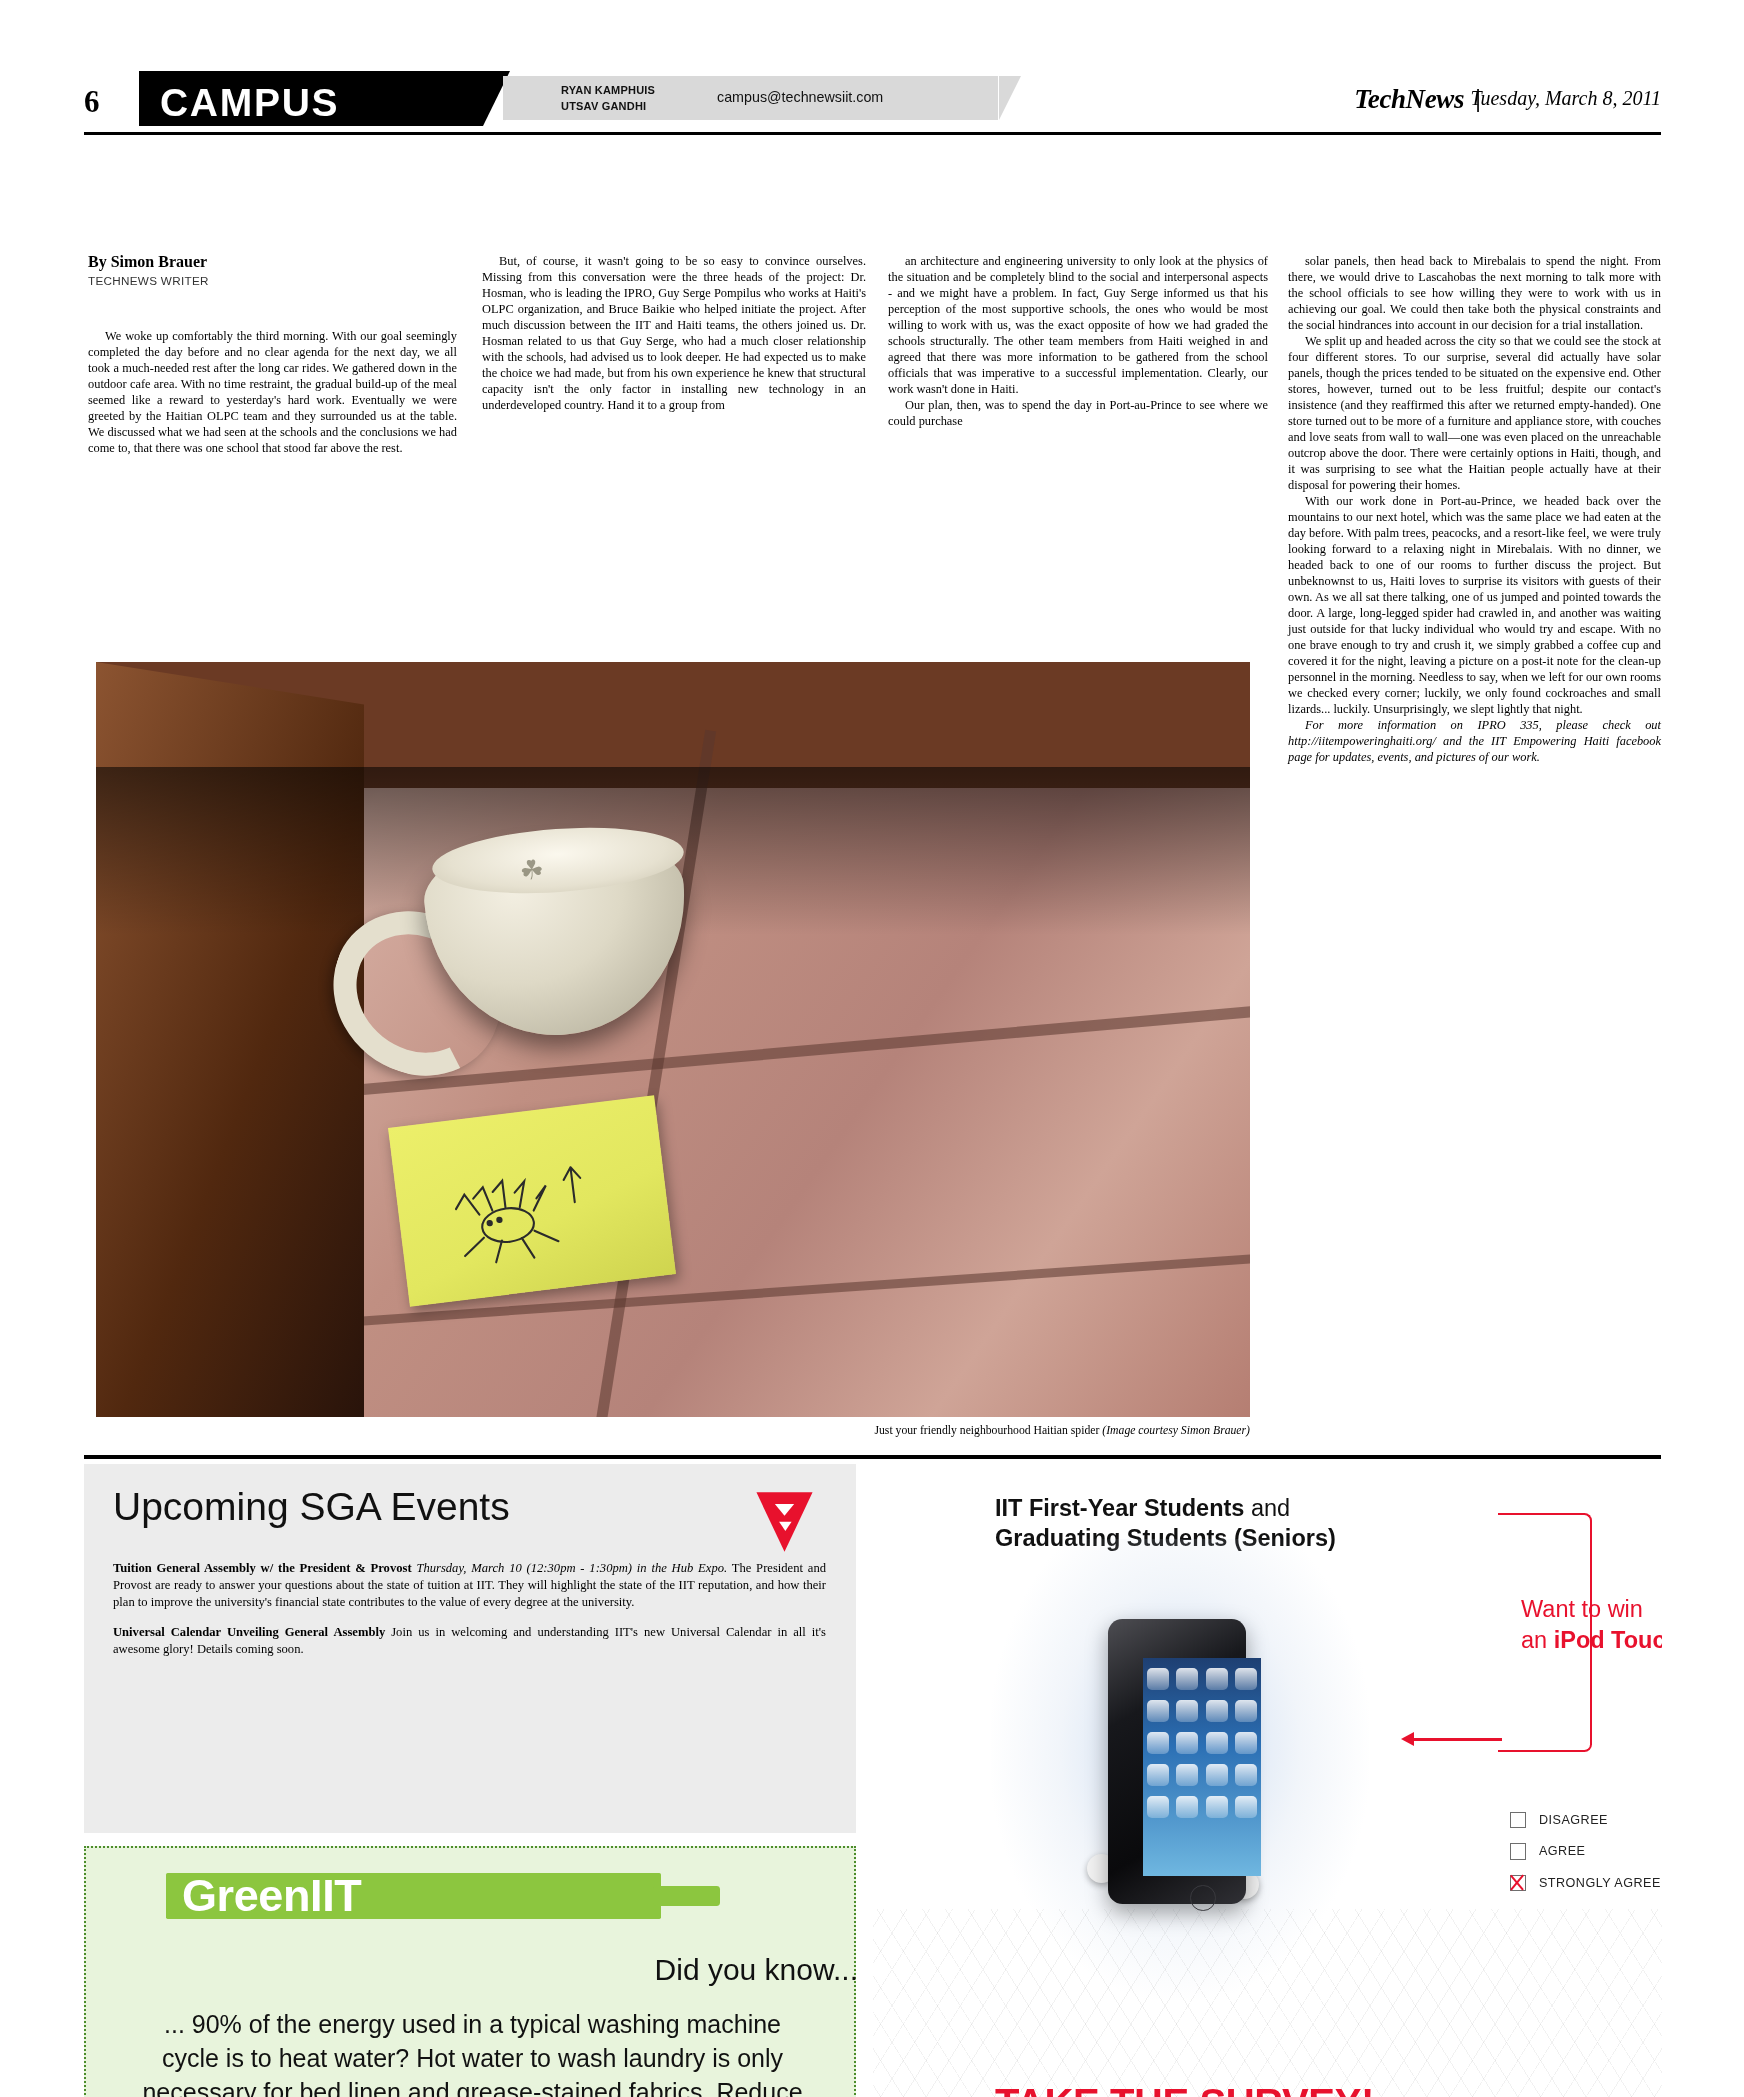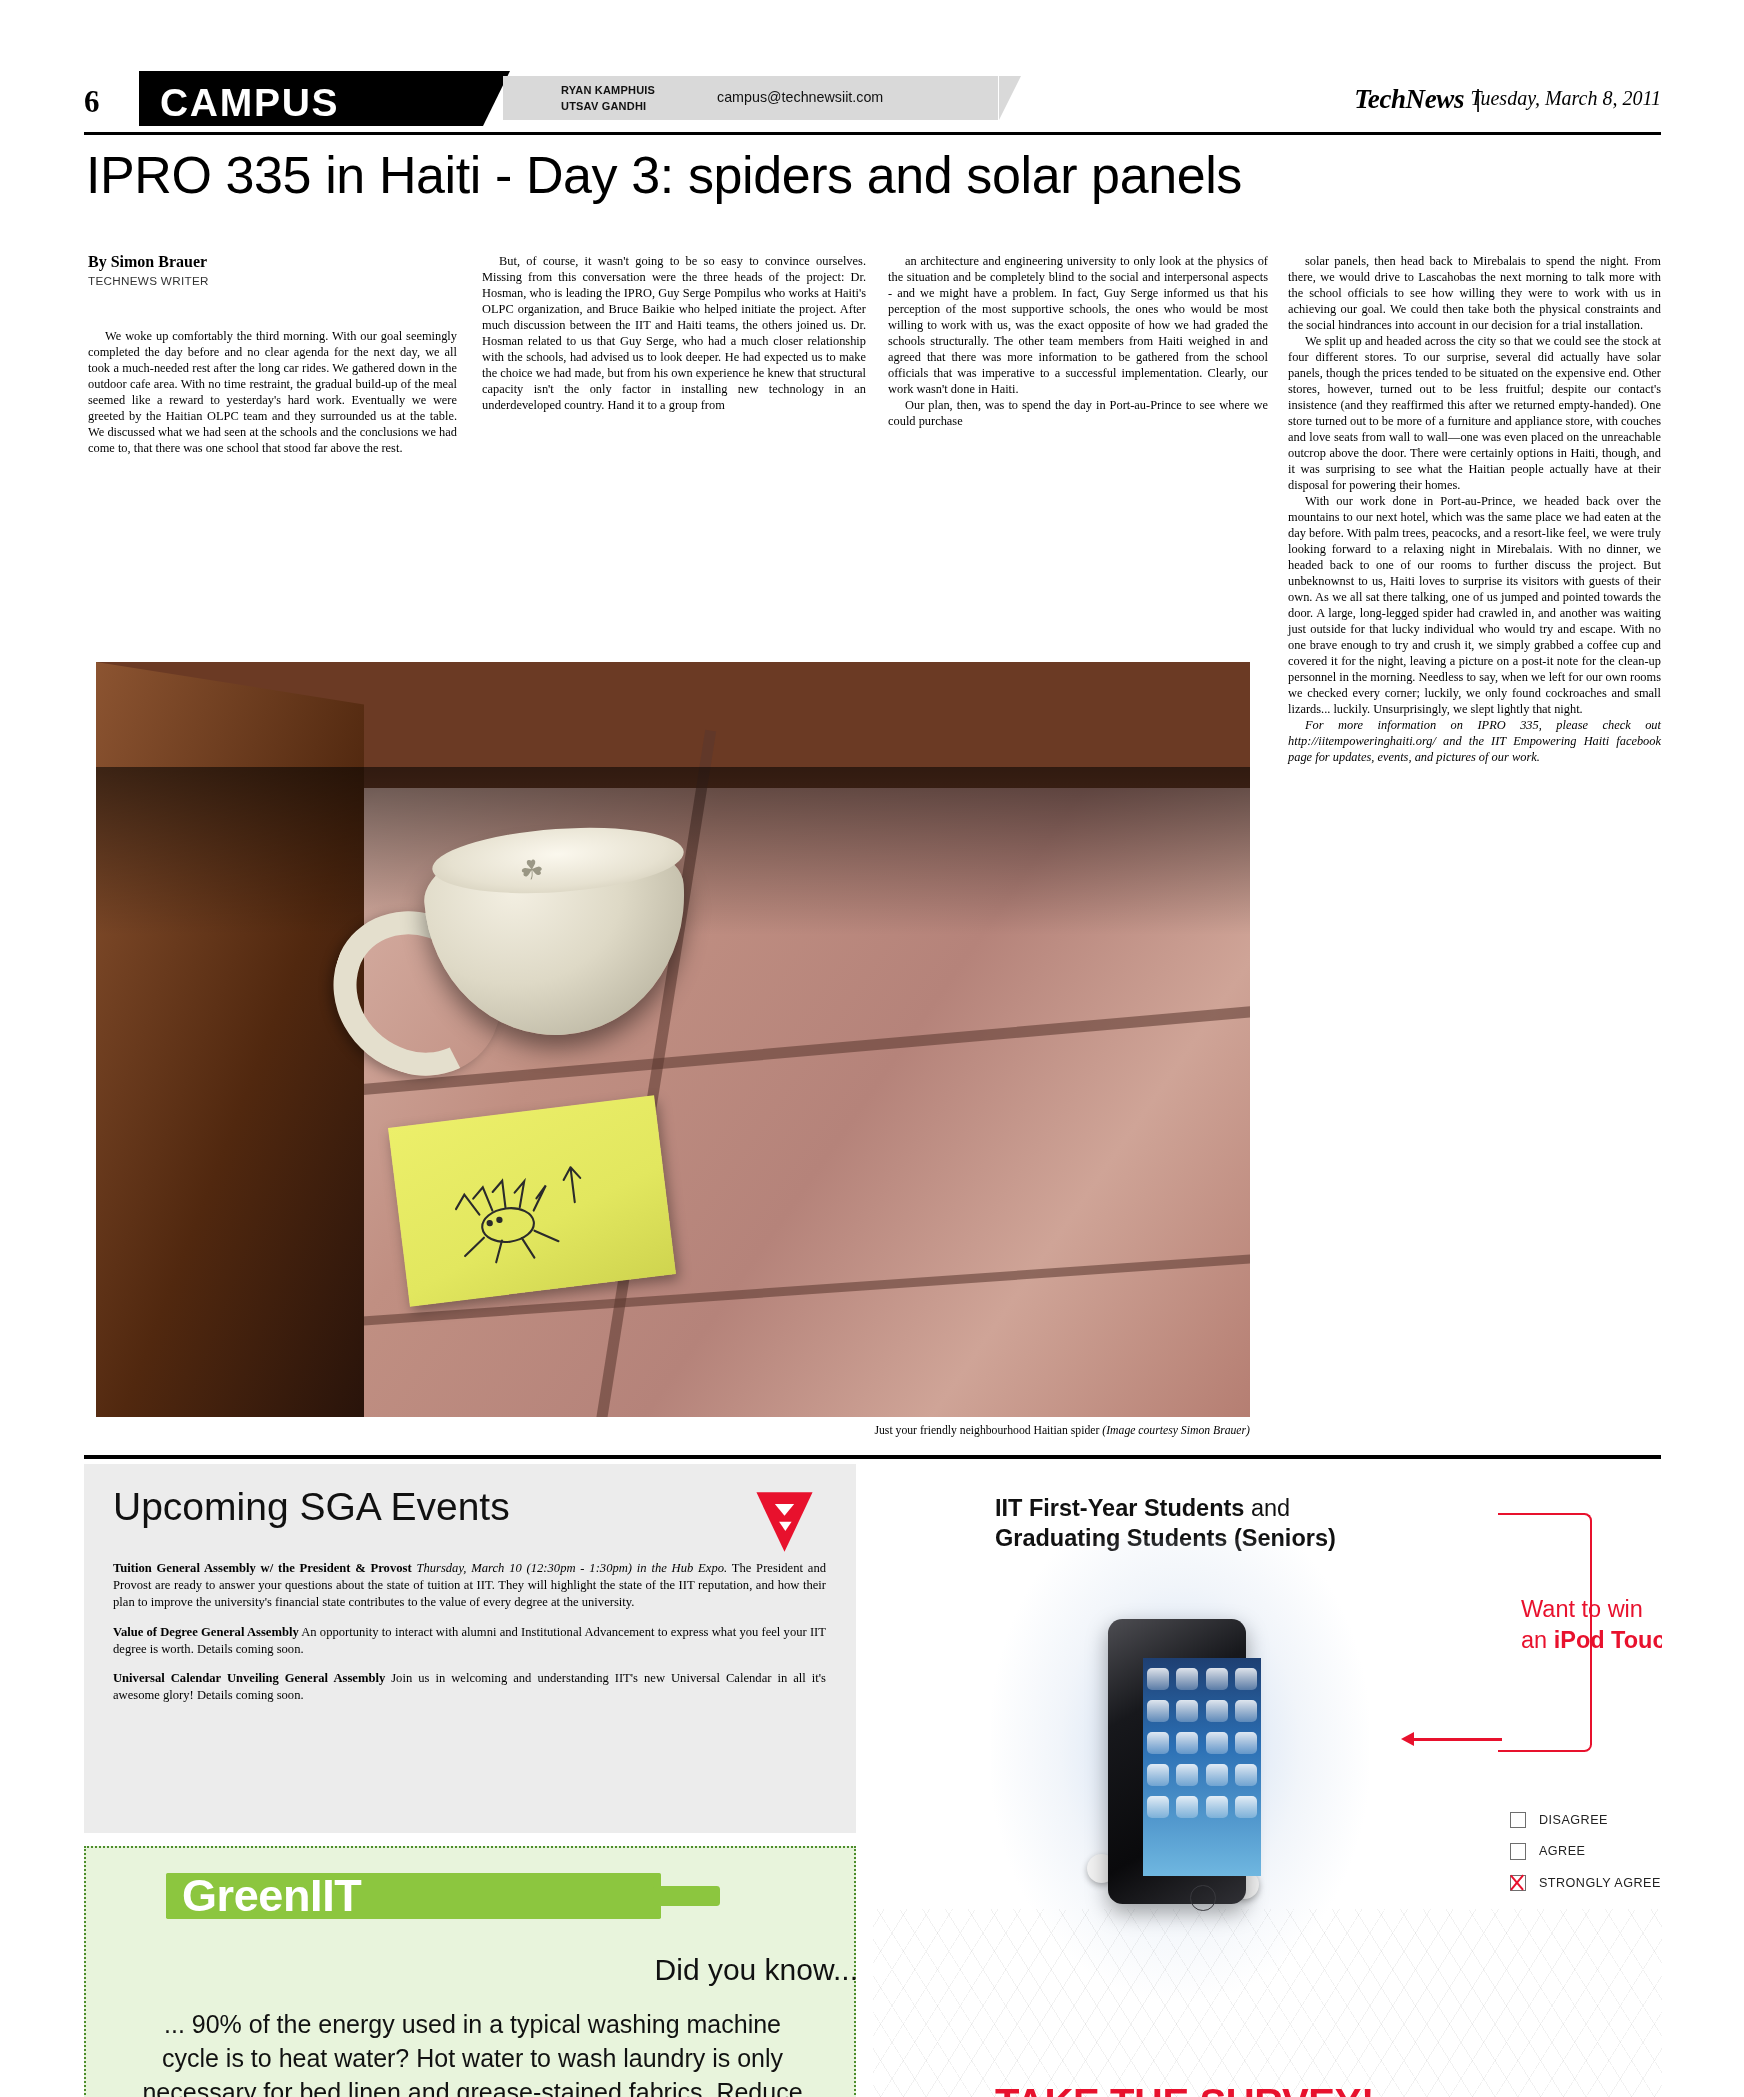--- a/index.html
+++ b/index.html
@@ -572,21 +572,20 @@
       <div>RYAN KAMPHUIS</div>
       <div>UTSAV GANDHI</div>
     </div>
     <div class="section-email">campus@technewsiit.com</div>
     <div class="paper-name">TechNews</div>
     <div class="masthead-divider">|</div>
     <div class="masthead-date">Tuesday, March 8, 2011</div>
   </div>
   <div class="rule-top"></div>
 
-  <div class="headline">IPRO 335 in Haiti - Day 3: spiders and solar panels</div>
 
   <div class="byline-name">By Simon Brauer</div>
   <div class="byline-role">TECHNEWS WRITER</div>
 
   <div class="col" id="col1">
     <p>We woke up comfortably the third morning. With our goal seemingly completed the day before and no clear agenda for the next day, we all took a much-needed rest after the long car rides. We gathered down in the outdoor cafe area. With no time restraint, the gradual build-up of the meal seemed like a reward to yesterday's hard work. Eventually we were greeted by the Haitian OLPC team and they surrounded us at the table. We discussed what we had seen at the schools and the conclusions we had come to, that there was one school that stood far above the rest.</p>
   </div>
 
   <div class="col" id="col2">
     <p>But, of course, it wasn't going to be so easy to convince ourselves. Missing from this conversation were the three heads of the project: Dr. Hosman, who is leading the IPRO, Guy Serge Pompilus who works at Haiti's OLPC organization, and Bruce Baikie who helped initiate the project. After much discussion between the IIT and Haiti teams, the others joined us. Dr. Hosman related to us that Guy Serge, who had a much closer relationship with the schools, had advised us to look deeper. He had expected us to make the choice we had made, but from his own experience he knew that structural capacity isn't the only factor in installing new technology in an underdeveloped country. Hand it to a group from</p>
@@ -648,24 +647,20 @@
       <polygon points="52,36 98,36 75,64" fill="#ffffff"></polygon>
       <polygon points="62,78 92,78 77,100" fill="#ffffff"></polygon>
     </svg>
     <div class="sga-body">
       <p>
         <b>Tuition General Assembly w/ the President &amp; Provost</b>
         <i>Thursday, March 10 (12:30pm - 1:30pm) in the Hub Expo.</i>
         <span>The President and Provost are ready to answer your questions about the state of tuition at IIT. They will highlight the state of the IIT reputation, and how their plan to improve the university's financial state contributes to the value of every degree at the university.</span>
       </p>
       <p>
-        <b>Value of Degree General Assembly</b>
-        <span>An opportunity to interact with alumni and Institutional Advancement to express what you feel your IIT degree is worth. Details coming soon.</span>
-      </p>
-      <p>
         <b>Universal Calendar Unveiling General Assembly</b>
         <span>Join us in welcoming and understanding IIT's new Universal Calendar in all it's awesome glory! Details coming soon.</span>
       </p>
     </div>
   </div>
 
   <div class="green-box">
     <div class="green-logo-bar"></div>
     <div class="green-logo-text">
       <span>Green</span><span>IIT</span>

